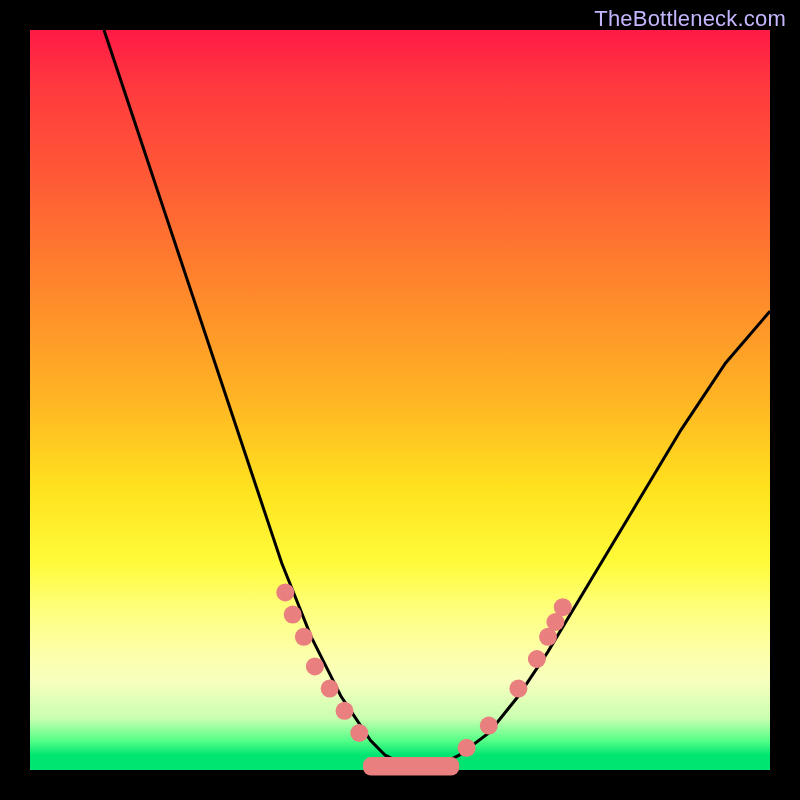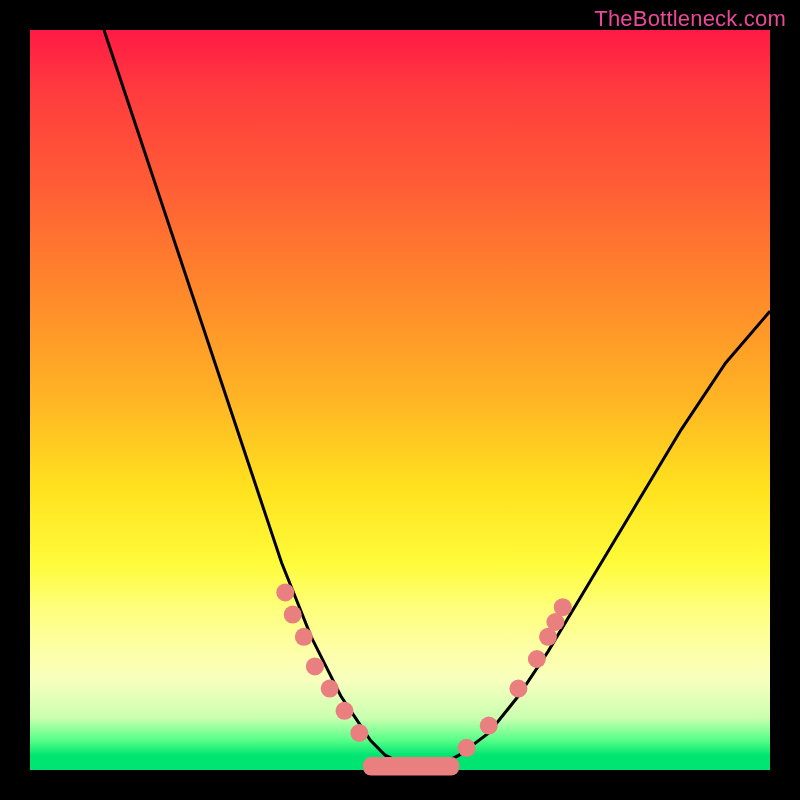--- a/index.html
+++ b/index.html
@@ -40,21 +40,21 @@
       #c9ffb0 93%,
       #56ff87 96%,
       #00e571 98%,
       #00e571 100%
     );
   }
   .watermark {
     position: absolute;
     top: 6px;
     right: 14px;
-    color: #ec4899;
+    color: #c4b5fd;
     font-size: 22px;
     letter-spacing: 0.2px;
     user-select: none;
   }
   svg.curve {
     position: absolute;
     left: 0;
     top: 0;
     width: 740px;
     height: 740px;

